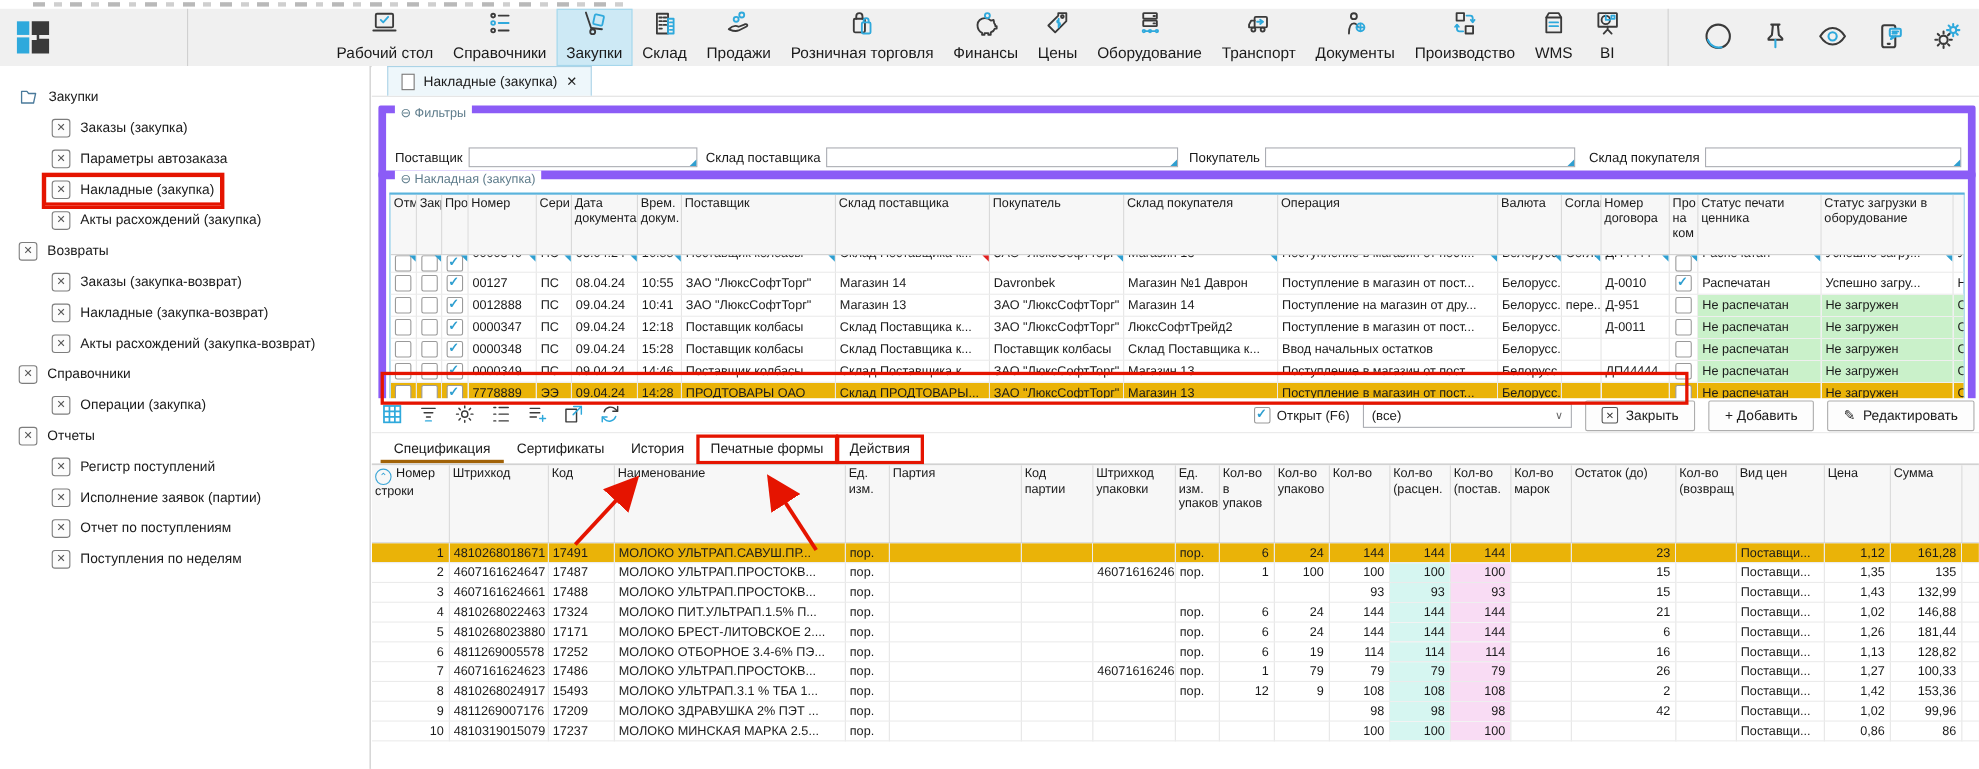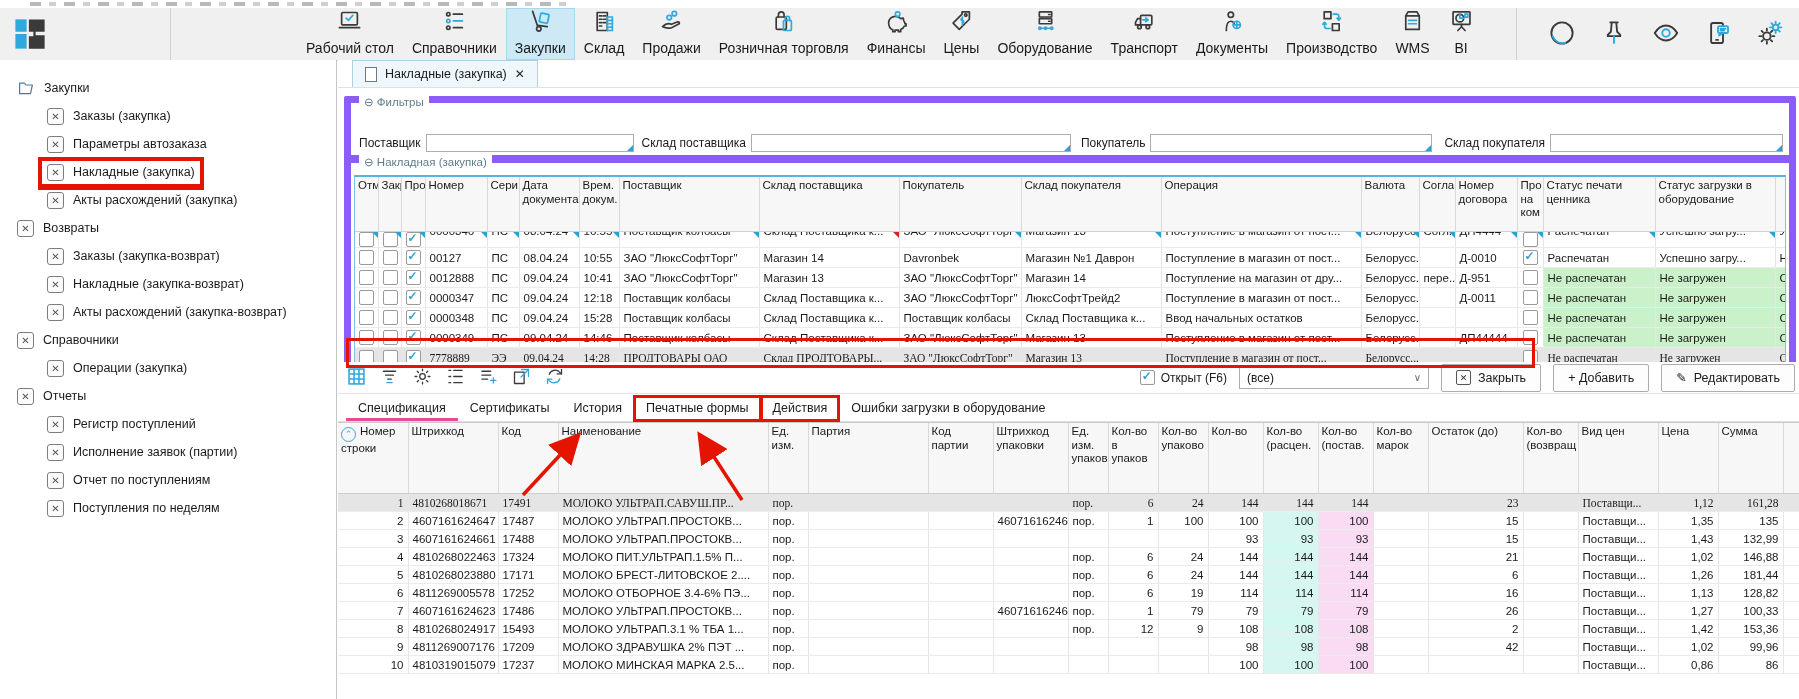--- a/index.html
+++ b/index.html
@@ -53,21 +53,21 @@
   .gridset{left:6px;right:3px;top:96px;height:206px;}
   .gridwrap{position:absolute;left:3px;right:3px;top:12px;bottom:3px;border:1px solid #7cc2e2;
             border-top:2px solid #5ab3dc;overflow:hidden;background:#fff;}
   
   table.grid{border-collapse:collapse;table-layout:fixed;width:1461px;font-size:11.5px;}
   table.grid th{background:#f7f7f7;border-right:1px solid #d9d9d9;border-bottom:1px solid #cfcfcf;
       font-weight:normal;text-align:left;vertical-align:top;padding:2px 3px;overflow:hidden;white-space:normal;line-height:1.18;}
   table.grid td{border-right:1px solid #e6e6e6;border-bottom:1px solid #ebebeb;padding:1px 4px;
       overflow:hidden;white-space:nowrap;position:relative;box-sizing:border-box;}
   table.grid tr.mrow td{height:20px;}
-  tr.sel td{background:#e5e5e5;font-family:Liberation Serif, serif;}
+  tr.sel td{background:#eab308;}
   td.green{background:#caf1ca;}
   td.cyan{background:#d6f6f1;}
   td.pink{background:#f9dcf4;}
   td.num{text-align:right;}
   td.ctr{text-align:center;}
   tr.clip td{height:11px;padding:0 4px;vertical-align:top;}
   tr.clip td .tx{display:block;transform:translateY(-7px);}
   tr.clip td::after{content:"";position:absolute;top:0;right:0;border-top:6px solid #2f9fd0;border-left:6px solid transparent;}
   tr.clip td.redtri::after{border-top-color:#e02020;}
   .cb{display:inline-block;width:13px;height:13px;border:1px solid #9a9a9a;border-radius:2px;background:#fff;position:relative;vertical-align:middle;}
@@ -82,21 +82,21 @@
   .combo{width:190px;height:22px;border:1px solid #abadb3;background:#fff;display:flex;align-items:center;
          justify-content:space-between;padding:0 7px;font-size:12px;box-sizing:border-box;}
   .btn{height:26px;border:1px solid #adadad;background:#fdfdfd;border-radius:2px;display:inline-flex;
        align-items:center;gap:7px;padding:0 14px;font-size:12.5px;white-space:nowrap;}
   .minibox{width:13px;height:13px;border:1px solid #555;border-radius:2px;display:inline-flex;align-items:center;
            justify-content:center;font-size:9px;color:#333;}
   
   .dtabs{position:absolute;left:0;top:334px;width:100%;height:28px;display:flex;align-items:flex-end;
          padding-left:8px;box-sizing:border-box;border-bottom:1px solid #e0e0e0;background:#fff;}
   .dtab{padding:5px 12px 6px;font-size:12.5px;white-space:nowrap;position:relative;}
-  .dtab.active{border-bottom:3px solid #ec4899;padding-bottom:3px;}
+  .dtab.active{border-bottom:3px solid #a16207;padding-bottom:3px;}
   .dtab.boxed{outline:3px solid #e51400;outline-offset:-2px;}
   
   .detailwrap{position:absolute;left:0;top:362px;width:1461px;height:277px;overflow:hidden;border-top:1px solid #c9c9c9;}
   table.grid thead tr.dh th{height:66px;}
   table.grid tr.drow td{height:18px;}
   .sorticon{display:inline-flex;width:13px;height:13px;border:1px solid #3aa5d6;border-radius:50%;color:#3aa5d6;
             font-size:9px;align-items:center;justify-content:center;margin-right:4px;vertical-align:-2px;}
   
   .redbox{position:absolute;border:3px solid #e51400;pointer-events:none;z-index:50;}
   .arrows{position:absolute;left:0;top:0;width:100%;height:100%;pointer-events:none;z-index:51;}
@@ -766,21 +766,20 @@
         </span>
       </div>
     </div>
 
     <div class="dtabs" id="dtabs">
         <div class="dtab active">Спецификация</div>
         <div class="dtab">Сертификаты</div>
         <div class="dtab">История</div>
         <div class="dtab boxed">Печатные формы</div>
         <div class="dtab boxed">Действия</div>
-        <div class="dtab">Ошибки загрузки в оборудование</div>
       </div>
 
     <div class="detailwrap">
       <table class="grid" id="detailGrid">
           <colgroup>
             <col style="width:70px">
             <col style="width:90px">
             <col style="width:60px">
             <col style="width:210px">
             <col style="width:40px">

